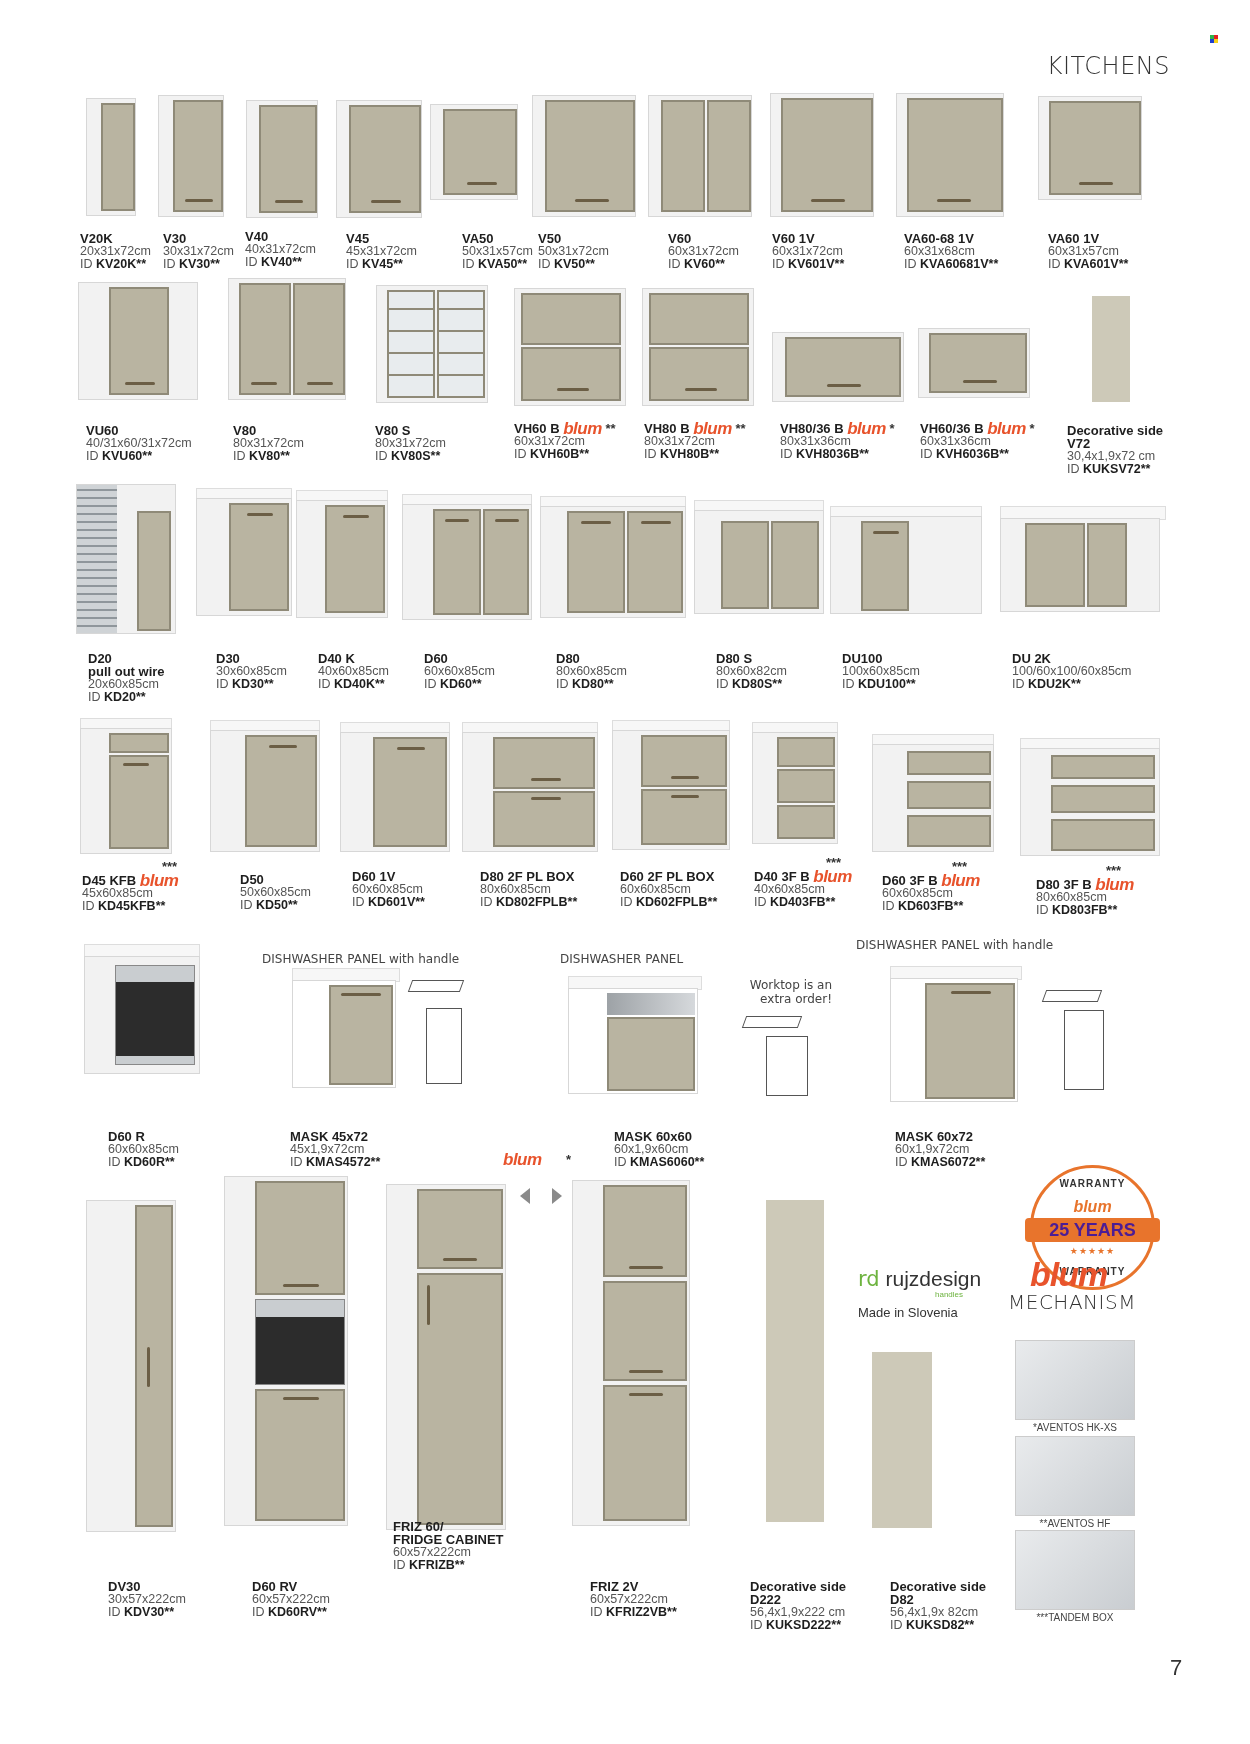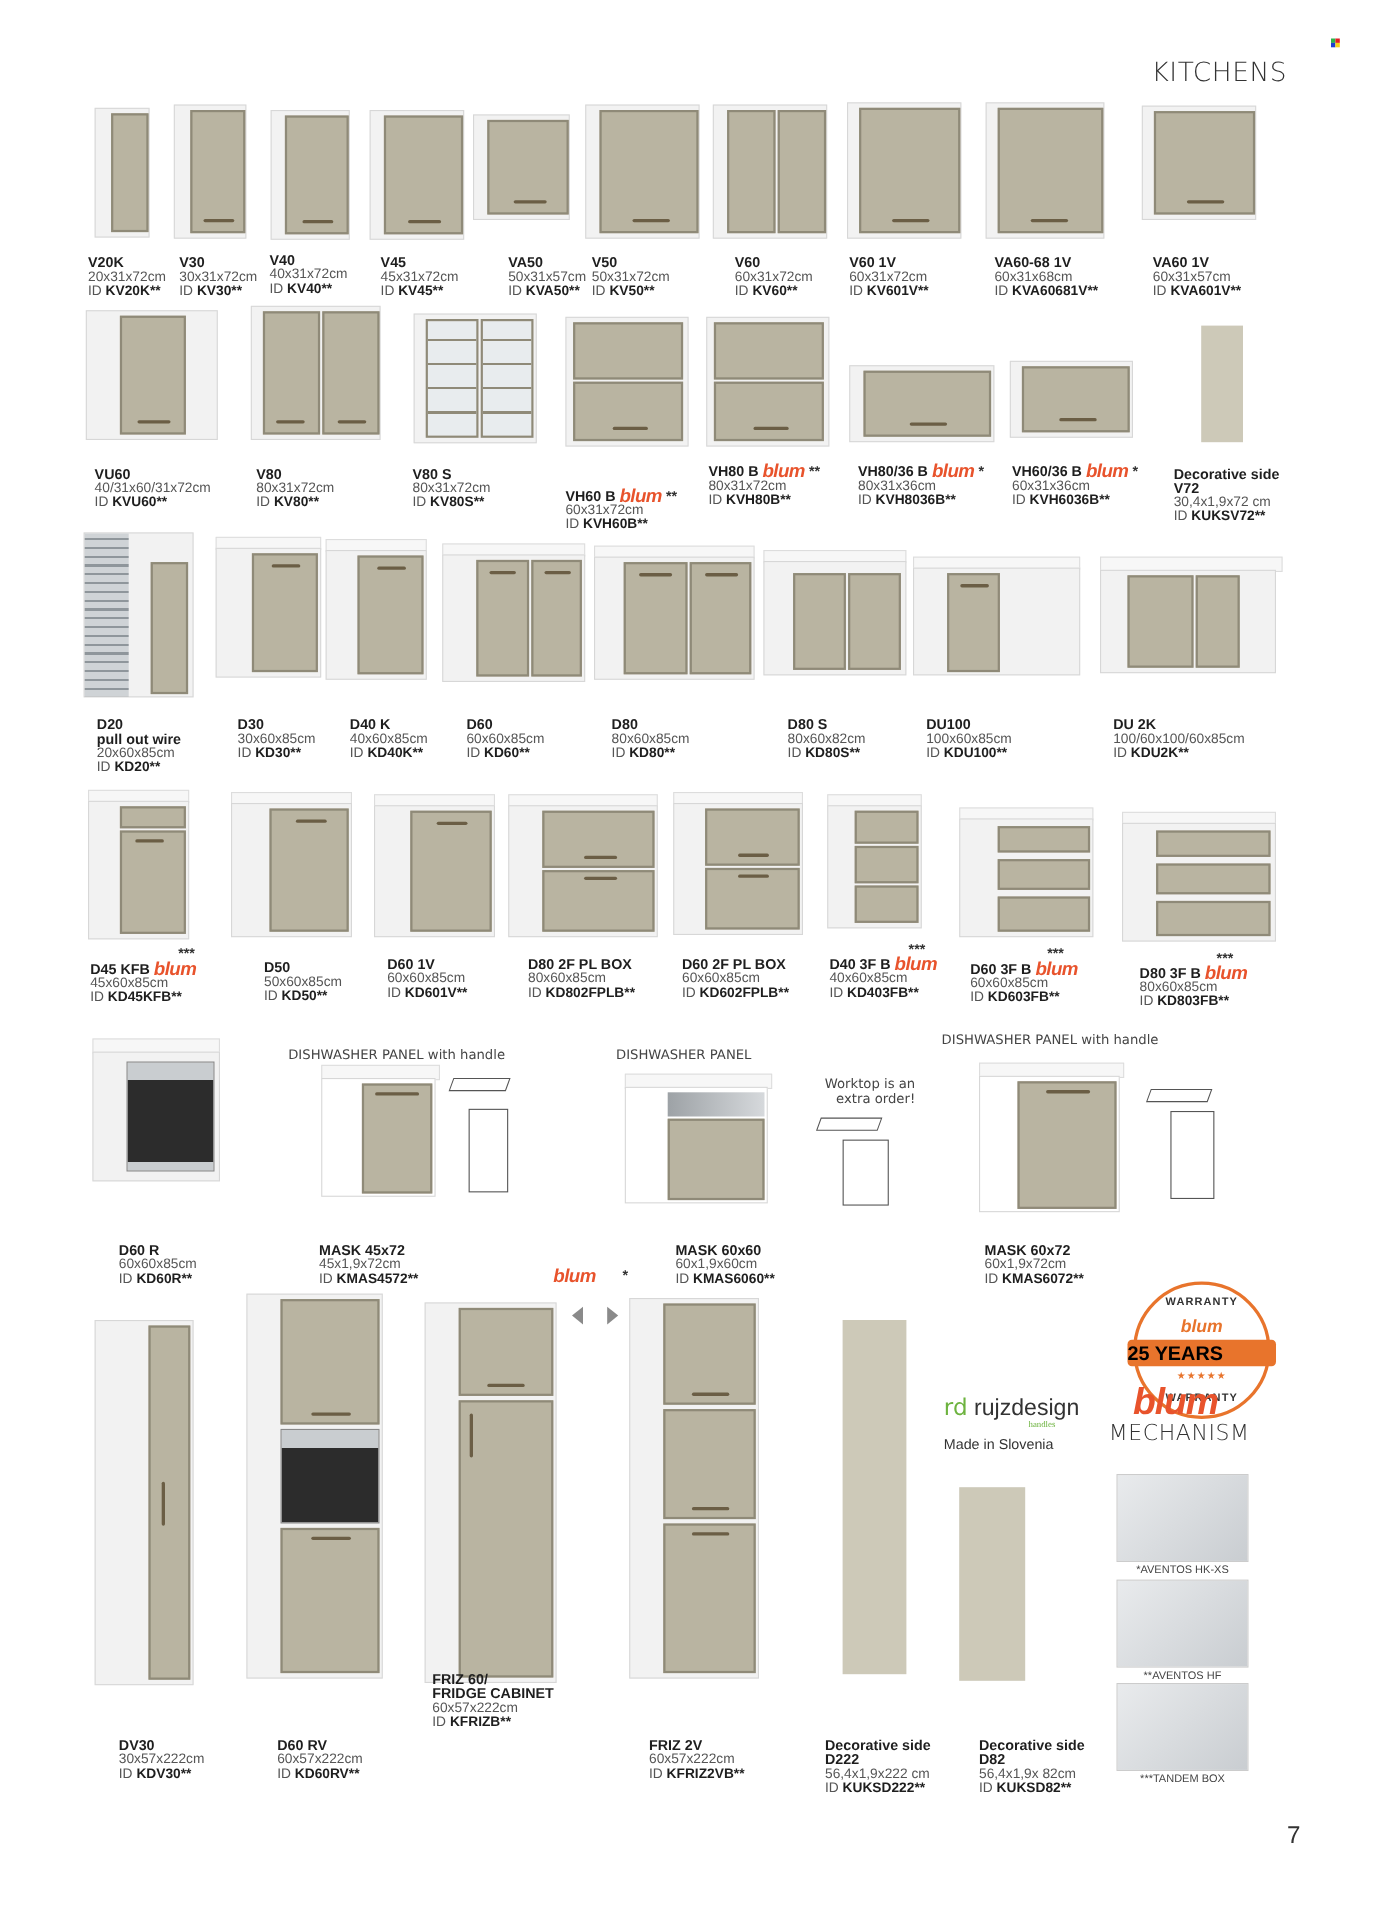--- a/index.html
+++ b/index.html
@@ -22,28 +22,28 @@
   .cab .side { position: absolute; left: 0; top: 0; bottom: 0; background: #e4e4e4; }
   .door { position: absolute; background: #b9b4a1; border: 2px solid #8f8a78; }
   .door .handle { position: absolute; height: 3px; background: #6b5e45; border-radius: 2px; }
   .top { position: absolute; background: #f7f7f7; border: 1px solid #ddd; }
   .panel { position: absolute; background: #cdc9b8; }
 
   .section-cap { position: absolute; font-family: "DejaVu Sans", sans-serif; font-size: 12px; color: #444; white-space: nowrap; }
   .note { position: absolute; font-family: "DejaVu Sans", sans-serif; font-size: 12px; color: #444; text-align: right; line-height: 14px; }
 
   .warranty { position: absolute; left: 1030px; top: 1165px; width: 125px; height: 125px; border: 3px solid #e8742c; border-radius: 50%; }
-  .warranty .band { position: absolute; left: -8px; right: -8px; top: 50px; height: 24px; background: #e8742c; color: #000000; font-weight: bold; font-size: 18px; line-height: 24px; border-radius: 4px; }
+  .warranty .band { position: absolute; left: -8px; right: -8px; top: 50px; height: 24px; background: #e8742c; color: #4c1d95; font-weight: bold; font-size: 18px; text-align: center; line-height: 24px; border-radius: 4px; }
   .warranty .wt { position: absolute; width: 100%; text-align: center; font-size: 10px; font-weight: bold; color: #333; letter-spacing: 1px; }
   .warranty .bl { position: absolute; width: 100%; top: 30px; text-align: center; color: #e8742c; font-weight: bold; font-style: italic; font-size: 16px; }
   .warranty .st { position: absolute; width: 100%; top: 78px; text-align: center; color: #e8742c; font-size: 9px; letter-spacing: 1px; }
 
   .rd { position: absolute; left: 858px; top: 1267px; font-size: 21px; color: #333; }
   .rd .g { color: #6db33f; font-family: "DejaVu Sans", sans-serif; }
-  .rd-sub { position: absolute; left: 935px; top: 1290px; font-size: 8px; color: #6db33f; font-family: Liberation Serif, serif; }
+  .rd-sub { position: absolute; left: 935px; top: 1290px; font-size: 8px; color: #6db33f; }
   .made { position: absolute; left: 858px; top: 1305px; font-size: 13px; color: #333; }
   .blum-big { position: absolute; left: 1030px; top: 1255px; color: #e8532c; font-weight: bold; font-style: italic; font-size: 34px; letter-spacing: -1px; }
   .mech { position: absolute; left: 1008px; top: 1290px; font-family: "DejaVu Sans", sans-serif; font-size: 20px; color: #333; font-weight: 300; letter-spacing: 0.5px; }
 
   .photo { position: absolute; left: 1015px; width: 120px; background: linear-gradient(135deg, #e9ebed, #c9cdd1); border: 1px solid #ccc; }
   .photo-cap { position: absolute; left: 1015px; width: 120px; text-align: center; font-size: 10px; color: #444; white-space: nowrap; }
 
   .arrow { position: absolute; width: 0; height: 0; border-top: 8px solid transparent; border-bottom: 8px solid transparent; }
 </style>
 </head>
@@ -209,21 +209,21 @@
   <div class="lbl" style="left:233px;top:424px">
       <span class="name">V80</span>
       <span class="dim">80x31x72cm</span>
       <span class="id"><span>ID </span><b>KV80**</b></span>
     </div>
   <div class="lbl" style="left:375px;top:424px">
       <span class="name">V80 S</span>
       <span class="dim">80x31x72cm</span>
       <span class="id"><span>ID </span><b>KV80S**</b></span>
     </div>
-  <div class="lbl" style="left:514px;top:444px">
+  <div class="lbl" style="left:514px;top:422px">
       <span class="name"><span>VH60 B</span> <span class="blum">blum</span> <span class="stars">**</span></span>
       <span class="dim">60x31x72cm</span>
       <span class="id"><span>ID </span><b>KVH60B**</b></span>
     </div>
   <div class="lbl" style="left:644px;top:422px">
       <span class="name"><span>VH80 B</span> <span class="blum">blum</span> <span class="stars">**</span></span>
       <span class="dim">80x31x72cm</span>
       <span class="id"><span>ID </span><b>KVH80B**</b></span>
     </div>
   <div class="lbl" style="left:780px;top:422px">

